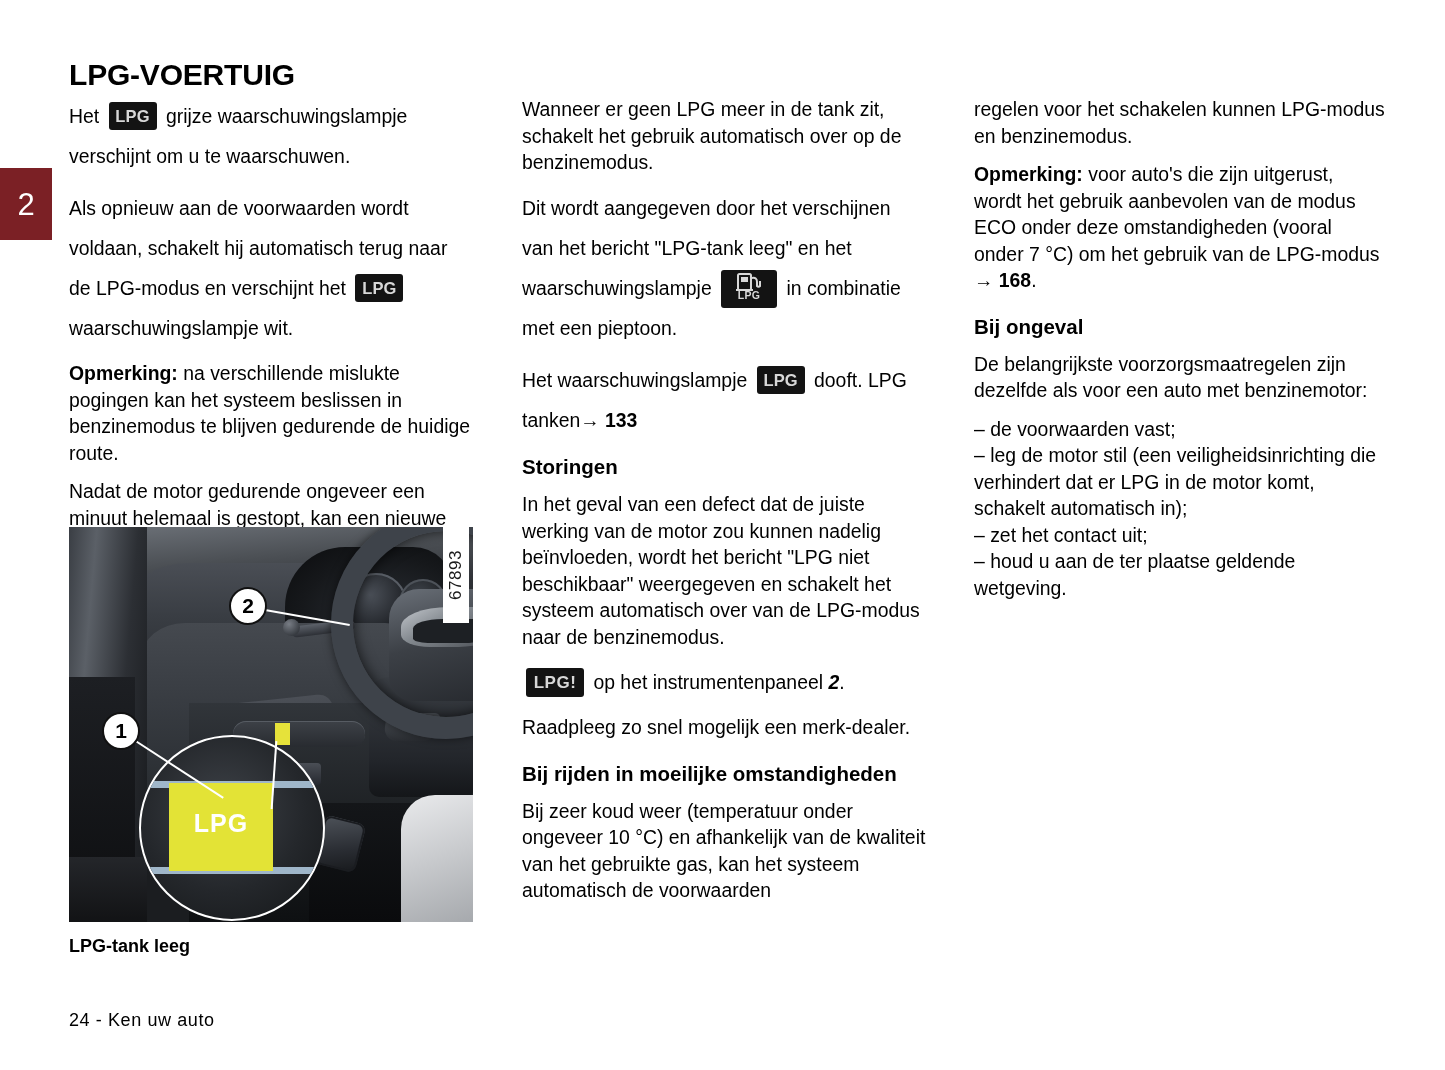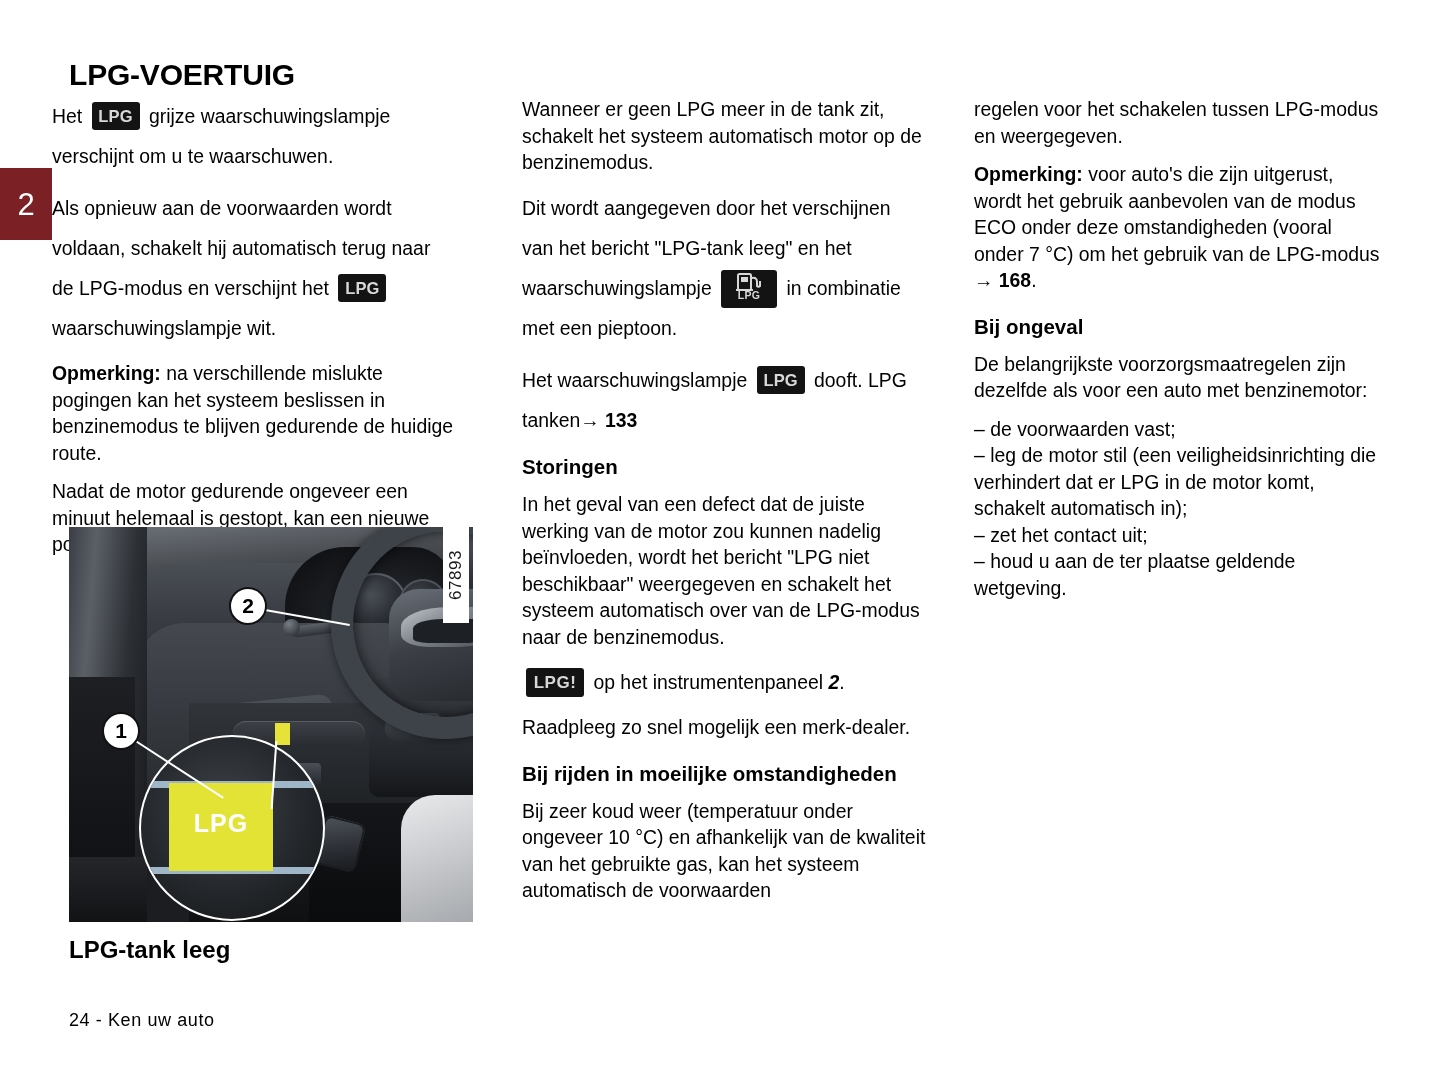--- a/index.html
+++ b/index.html
@@ -49,21 +49,21 @@
     left: 0;
     top: 96px;
     width: 1445px;
   }
   .col {
     position: absolute;
     top: 0;
     font-size: 19.4px;
     line-height: 26.5px;
   }
-  .col-1 { left: 52px;  width: 404px; }
+  .col-1 { left: 69px;  width: 404px; }
   .col-2 { left: 522px; width: 404px; }
   .col-3 { left: 974px; width: 412px; }
 
   p.para {
     margin: 0 0 12px 0;
     text-align: left;
   }
   p.para.tight { margin-bottom: 0; }
 
   h2.sub {
@@ -135,21 +135,21 @@
   }
   .figure-img {
     position: relative;
     width: 404px;
     height: 395px;
     overflow: hidden;
     background: #1b1d20;
   }
   .fig-caption {
     margin-top: 14px;
-    font-size: 24px;
+    font-size: 18px;
     font-weight: bold;
   }
 
   
   .ph { position: absolute; }
   .ph-sky {
     left: 0; top: 0; width: 404px; height: 86px;
     background: linear-gradient(175deg,#6e737a 0%,#4c5055 38%,#303338 70%,#24272b 100%);
   }
   .ph-windscreenpost {
@@ -400,21 +400,21 @@
 
     <p class="para">
       <b class="lead">Opmerking:</b><span> na verschillende mislukte pogingen kan het systeem beslissen in benzinemodus te blijven gedurende de huidige route.</span>
     </p>
 
     <p class="para">Nadat de motor gedurende ongeveer een minuut helemaal is gestopt, kan een nieuwe poging worden gedaan.</p>
   </div>
 
   <div class="col col-2">
 
-    <p class="para">Wanneer er geen LPG meer in de tank zit, schakelt het systeem automatisch motor op de benzinemodus.</p>
+    <p class="para">Wanneer er geen LPG meer in de tank zit, schakelt het gebruik automatisch over op de benzinemodus.</p>
 
     <p class="para icon-line">
       <span>Dit wordt aangegeven door het verschijnen van het bericht "LPG-tank leeg" en het waarschuwingslampje</span>
       <span class="tt tt-pump">
         <svg width="28" height="19" viewBox="0 0 28 19" aria-hidden="true">
           <rect x="3" y="2" width="13" height="16" rx="1.5" fill="none" stroke="#d8d8d8" stroke-width="2"></rect>
           <rect x="6" y="5" width="7" height="5" fill="#d8d8d8"></rect>
           <path d="M17 6 q5 -1 5 4 v4 a2 2 0 0 0 3 0 v-5" fill="none" stroke="#d8d8d8" stroke-width="2"></path>
           <rect x="1" y="17" width="17" height="2" fill="#d8d8d8"></rect>
         </svg>
@@ -443,21 +443,21 @@
 
     <p class="para">Raadpleeg zo snel mogelijk een merk-dealer.</p>
 
     <h2 class="sub">Bij rijden in moeilijke omstandigheden</h2>
 
     <p class="para">Bij zeer koud weer (temperatuur onder ongeveer 10 °C) en afhankelijk van de kwaliteit van het gebruikte gas, kan het systeem automatisch de voorwaarden</p>
   </div>
 
   <div class="col col-3">
 
-    <p class="para">regelen voor het schakelen tussen LPG-modus en weergegeven.</p>
+    <p class="para">regelen voor het schakelen kunnen LPG-modus en benzinemodus.</p>
 
     <p class="para">
       <b class="lead">Opmerking:</b><span> voor auto's die zijn uitgerust, wordt het gebruik aanbevolen van de modus ECO onder deze omstandigheden (vooral onder 7 °C) om het gebruik van de LPG-modus </span><span class="arrow">→</span>
       <span class="pageref">168</span><span>.</span>
     </p>
 
     <h2 class="sub">Bij ongeval</h2>
 
     <p class="para">De belangrijkste voorzorgsmaatregelen zijn dezelfde als voor een auto met benzinemotor:</p>
 

